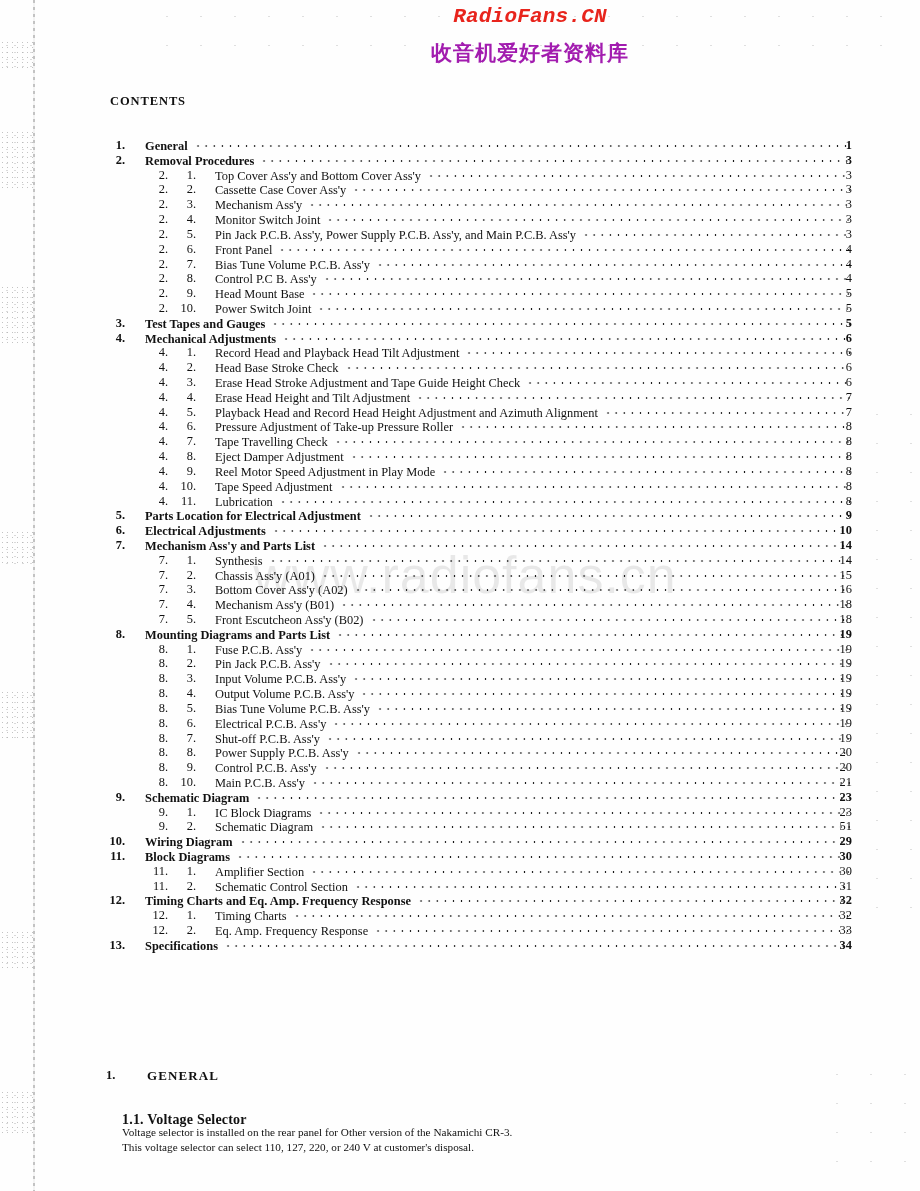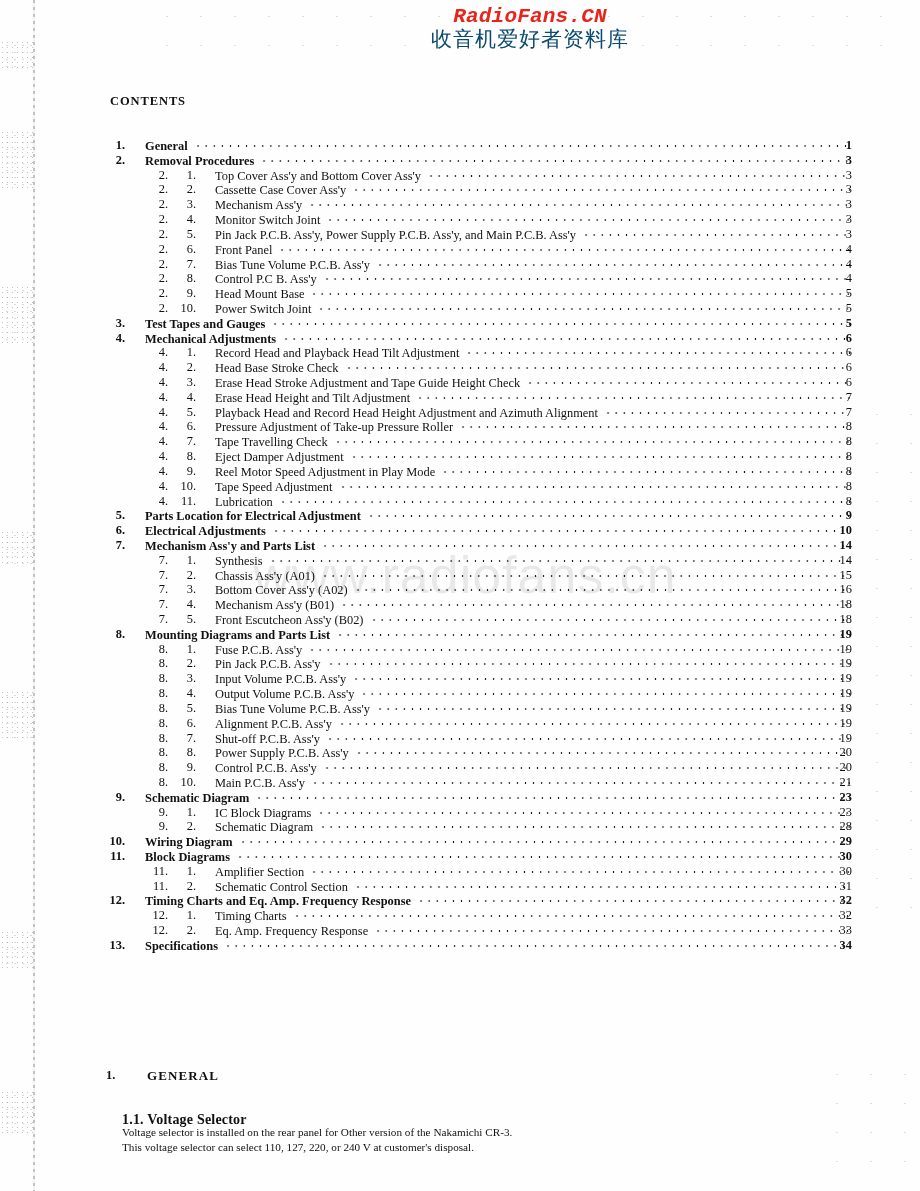--- a/index.html
+++ b/index.html
@@ -90,25 +90,25 @@
   .logo-latin {
     font-family: Liberation Mono, monospace;
     font-style: italic;
     font-weight: bold;
     font-size: 21px;
     color: #e8241c;
     letter-spacing: 0.2px;
   }
   .logo-cjk {
     font-family: "DejaVu Sans", "Liberation Sans", sans-serif;
-    font-weight: normal;
+    font-weight: bold;
     font-size: 21px;
-    color: #0c4a6e;
+    color: #a21caf;
     letter-spacing: 1px;
-    margin-top: 0;
+    margin-top: 14px;
   }
 
   
   .contents-heading {
     position: absolute;
     left: 110px;
     top: 94px;
     font-family: "Liberation Serif", "DejaVu Serif", serif;
     font-weight: bold;
     font-size: 12.5px;
@@ -583,21 +583,21 @@
         <span class="entry">
           <span class="title-text">Bias Tune Volume P.C.B. Ass'y</span>
           <span class="dots"></span>
         </span>
         <span class="pg">19</span>
       </div>
       <div class="toc-row level2">
         <span class="num-a">8.</span>
         <span class="num-b">6.</span>
         <span class="entry">
-          <span class="title-text">Alignment P.C.B. Ass'y</span>
+          <span class="title-text">Electrical P.C.B. Ass'y</span>
           <span class="dots"></span>
         </span>
         <span class="pg">19</span>
       </div>
       <div class="toc-row level2">
         <span class="num-a">8.</span>
         <span class="num-b">7.</span>
         <span class="entry">
           <span class="title-text">Shut-off P.C.B. Ass'y</span>
           <span class="dots"></span>
@@ -648,21 +648,21 @@
         </span>
         <span class="pg">23</span>
       </div>
       <div class="toc-row level2">
         <span class="num-a">9.</span>
         <span class="num-b">2.</span>
         <span class="entry">
           <span class="title-text">Schematic Diagram</span>
           <span class="dots"></span>
         </span>
-        <span class="pg">28</span>
+        <span class="pg">51</span>
       </div>
       <div class="toc-row level1">
         <span class="num-a">10.</span>
         <span class="entry">
           <span class="title-text">Wiring Diagram</span>
           <span class="dots"></span>
         </span>
         <span class="pg">29</span>
       </div>
       <div class="toc-row level1">

